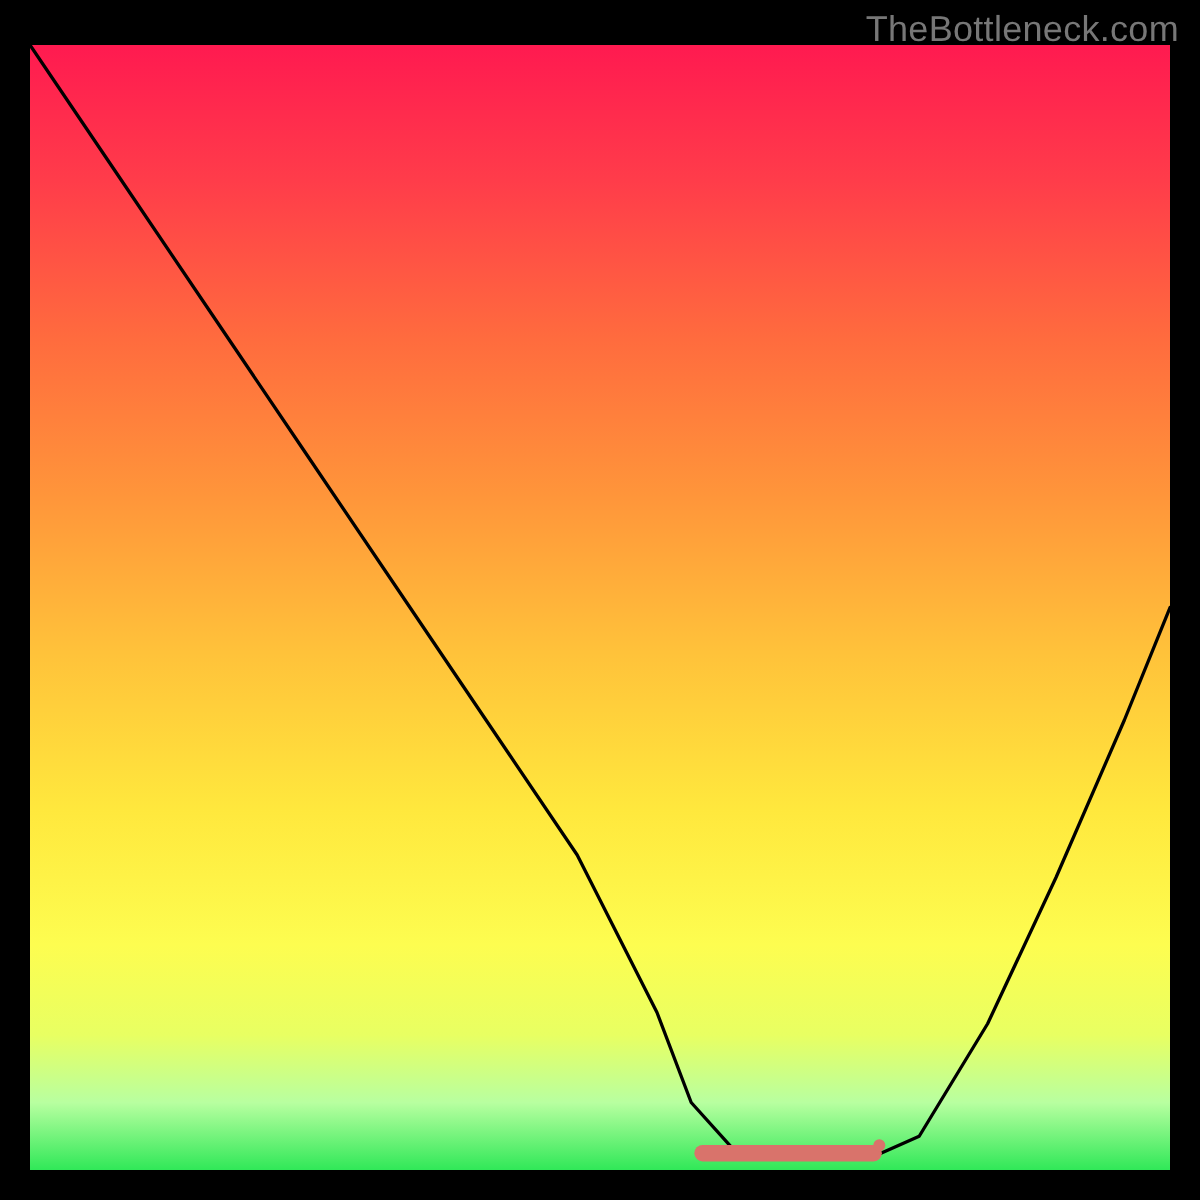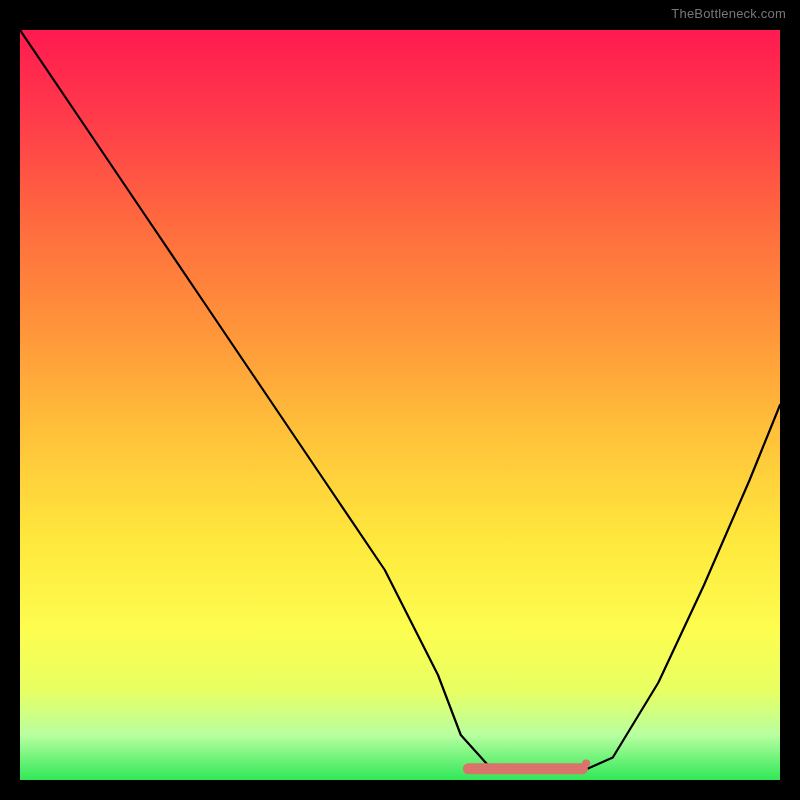--- a/index.html
+++ b/index.html
@@ -43,21 +43,21 @@
     top: 0;
     width: 760px;
     height: 750px;
     pointer-events: none;
   }
   .watermark {
     position: absolute;
     top: 6px;
     right: 14px;
     color: #777;
-    font-size: 13px;
+    font-size: 24px;
     font-weight: 500;
     letter-spacing: 0.2px;
     user-select: none;
   }
 </style>
 </head>
 <body>
 
 <div class="frame">
 

